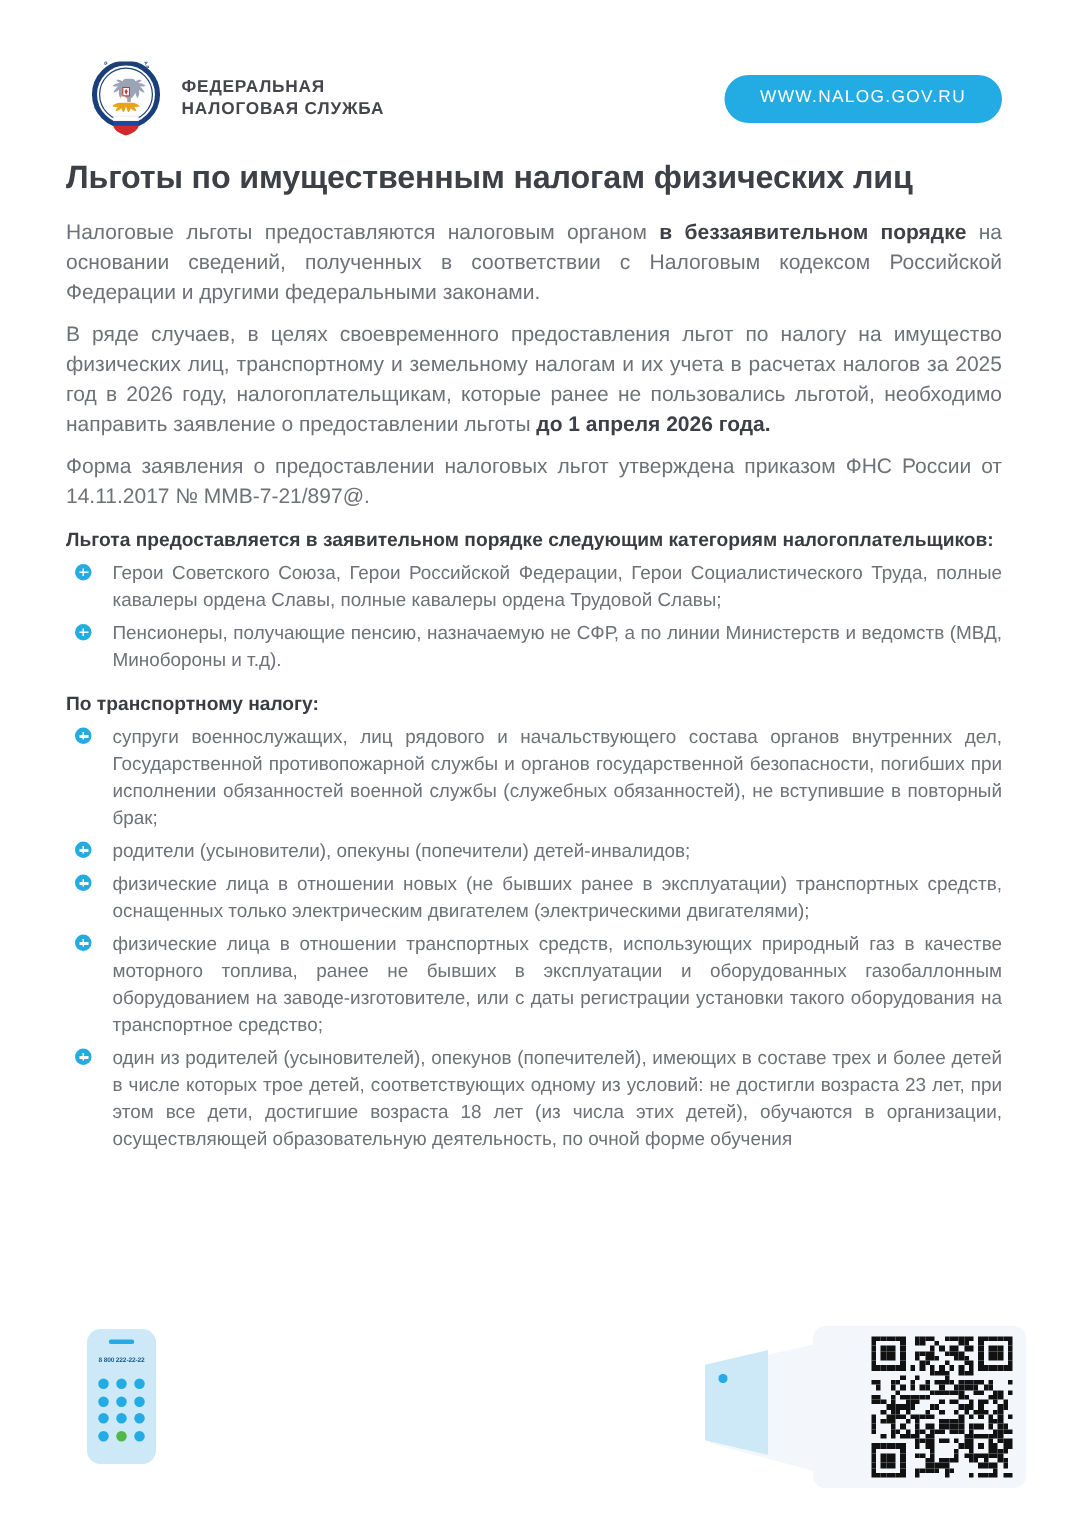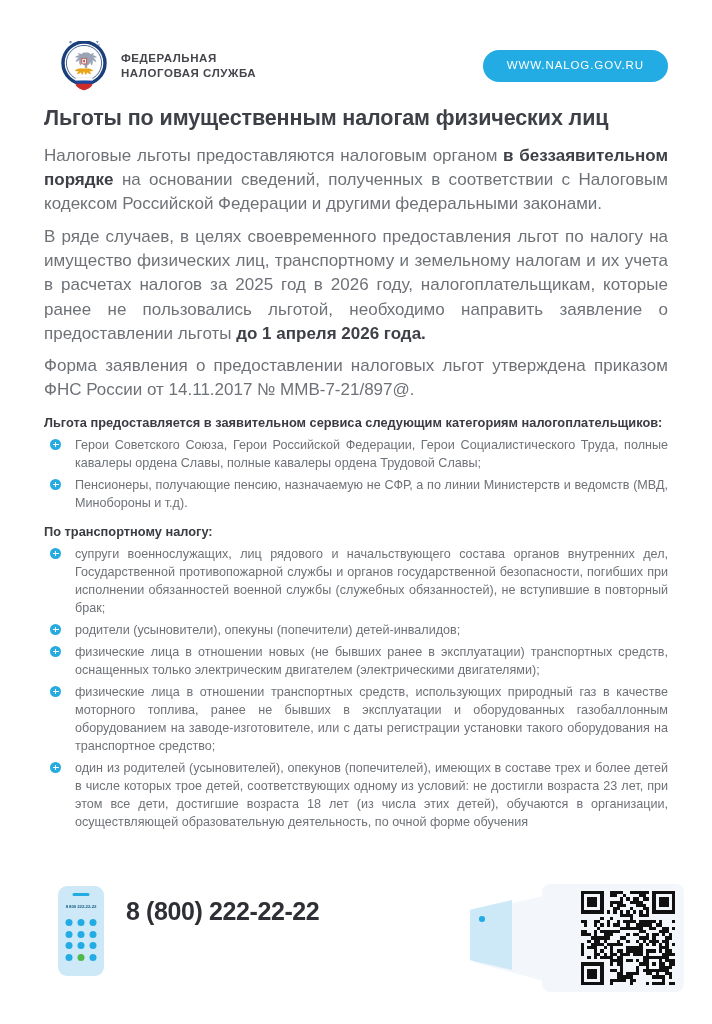--- a/index.html
+++ b/index.html
@@ -72,21 +72,21 @@
   h1.title {
     font-size: 21.5px;
     font-weight: bold;
     color: #3e4047;
     letter-spacing: -0.1px;
     margin-bottom: 13px;
     line-height: 1.15;
   }
 
   p.para {
-    font-size: 17px;
+    font-size: 14px;
     line-height: 1.43;
     color: #6e7277;
     text-align: justify;
     margin-bottom: 2px;
   }
   p.para b { color: #3e4047; font-weight: bold; }
 
   .para.gap { margin-top: 8px; }
 
   h2.subhead {
@@ -311,21 +311,21 @@
 
     <h1 class="title">Льготы по имущественным налогам физических лиц</h1>
 
     <p class="para"><span>Налоговые льготы предоставляются налоговым органом </span><b>в беззаявительном порядке</b><span> на основании сведений, полученных в соответствии с Налоговым кодексом Российской Федерации и другими федеральными законами.</span></p>
 
     <p class="para gap"><span>В ряде случаев,  в целях своевременного предоставления льгот по налогу на имущество физических лиц, транспортному и земельному налогам и их учета в расчетах налогов за 2025 год в 2026 году, налогоплательщикам, которые ранее не пользовались льготой, необходимо направить заявление о предоставлении льготы </span><b>до 1 апреля 2026 года.</b></p>
 
     <p class="para gap">Форма заявления о предоставлении налоговых льгот утверждена приказом ФНС России от 14.11.2017 № ММВ-7-21/897@.</p>
 
 
-    <h2 class="subhead">Льгота предоставляется в заявительном сервиса следующим категориям налогоплательщиков:</h2>
+    <h2 class="subhead">Льгота предоставляется в заявительном порядке следующим категориям налогоплательщиков:</h2>
     <ul class="bullets">
       <li><span class="bullet-icon"></span><span>Герои Советского Союза, Герои Российской Федерации, Герои Социалистического Труда, полные кавалеры ордена Славы, полные кавалеры ордена Трудовой Славы;</span></li>
       <li><span class="bullet-icon"></span><span>Пенсионеры, получающие пенсию, назначаемую не СФР, а по линии Министерств и ведомств (МВД, Минобороны и т.д).</span></li>
     </ul>
 
     <h2 class="subhead wide">По транспортному налогу:</h2>
     <ul class="bullets">
       <li><span class="bullet-icon"></span><span>супруги военнослужащих, лиц рядового и начальствующего состава органов внутренних дел, Государственной противопожарной службы и органов государственной безопасности, погибших при исполнении обязанностей военной службы (служебных обязанностей), не вступившие в повторный брак;</span></li>
       <li><span class="bullet-icon"></span><span>родители (усыновители), опекуны (попечители) детей-инвалидов;</span></li>
       <li><span class="bullet-icon"></span><span>физические лица в отношении новых (не бывших ранее в эксплуатации) транспортных средств, оснащенных только электрическим двигателем (электрическими двигателями);</span></li>
@@ -350,21 +350,20 @@
             <i></i>
           <i></i>
             <i></i>
             <i></i>
           <i></i>
             <i class="green"></i>
             <i></i>
         </div>
       </div>
       <div class="phone-text">
-        <div class="phone-number">8 (800) 222-22-22</div>
       </div>
     </div>
 
     <div class="qr-block">
       <div class="qr-card"></div>
       <div class="qr-cone"></div>
       <div class="qr-phone-shape">
         <span class="lens"></span>
       </div>
       <div class="qr-code">

